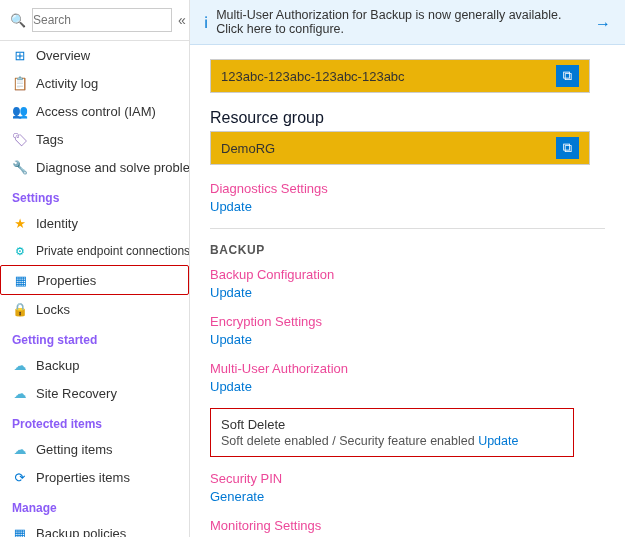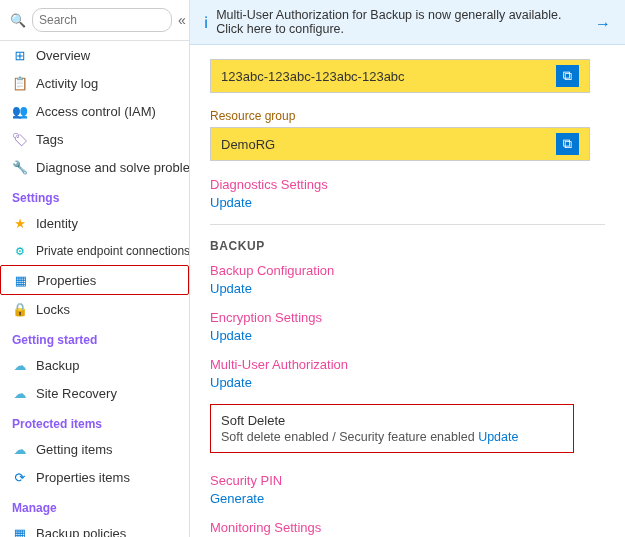--- a/index.html
+++ b/index.html
@@ -17,22 +17,22 @@
     }
     .sidebar-search {
       padding: 8px 10px;
       border-bottom: 1px solid #e0e0e0;
       display: flex;
       align-items: center;
       gap: 6px;
     }
     .sidebar-search input {
       border: 1px solid #ccc;
-      border-radius: 10px;
-      padding: 4px 6px;
+      border-radius: 0;
+      padding: 4px 0;
       font-size: 12px;
       width: 140px;
       outline: none;
     }
     .collapse-icon {
       margin-left: auto;
       color: #666;
       font-size: 14px;
       cursor: pointer;
     }
@@ -103,29 +103,29 @@
       cursor: pointer;
       font-size: 16px;
     }
     .content-area {
       padding: 14px 20px;
     }
     .field-row {
       margin-bottom: 16px;
     }
     .field-label {
-      font-size: 12px;
-      color: #a16207;
+      font-size: 16px;
+      color: #0f172a;
       margin-bottom: 4px;
     }
     .field-value-box {
       display: flex;
       align-items: center;
       border: 1px solid #ccc;
-      background: #fde047;
+      background: #eab308;
       padding: 5px 10px;
       font-size: 13px;
       color: #333;
       width: 380px;
       max-width: 100%;
     }
     .field-value-box .copy-btn {
       margin-left: auto;
       background: #0078d4;
       color: #fff;
@@ -157,21 +157,21 @@
     }
     .backup-item-link {
       color: #0078d4;
       cursor: pointer;
       font-size: 13px;
       text-decoration: none;
     }
     .soft-delete-box {
       border: 1.5px solid #c00;
       padding: 8px 10px;
-      margin-bottom: 20px;
+      margin-bottom: 14px;
       width: 364px;
       max-width: 100%;
     }
     .soft-delete-title {
       font-size: 13px;
       color: #333;
       margin-bottom: 2px;
     }
     .soft-delete-desc {
       font-size: 12.5px;

